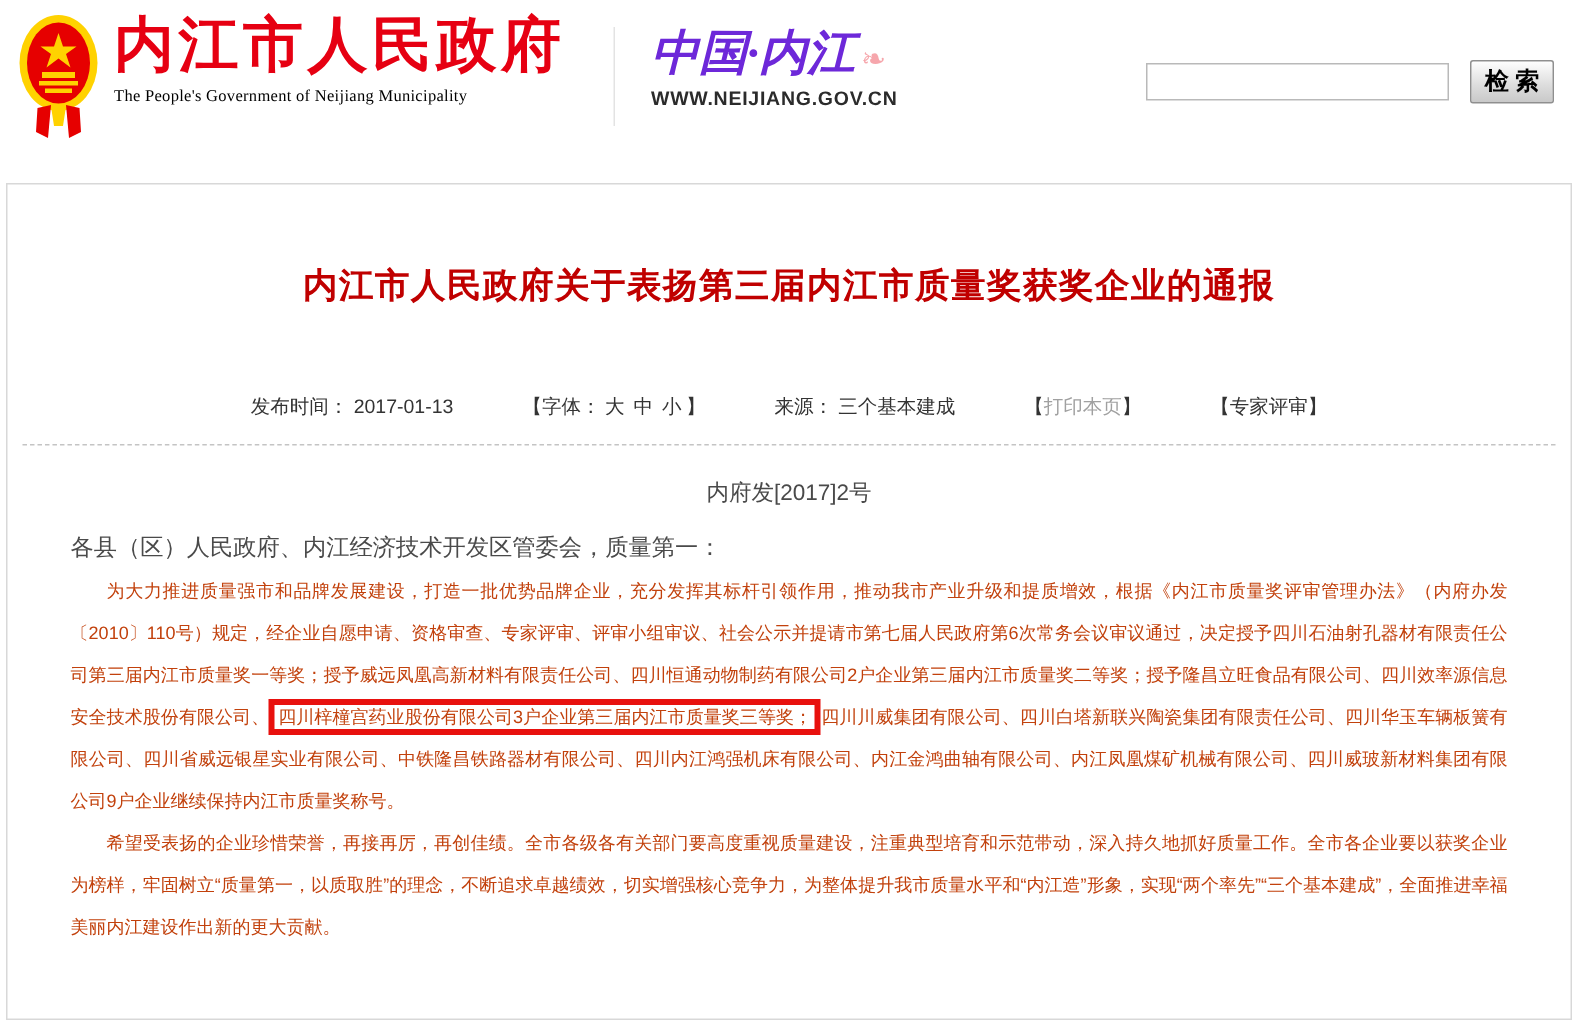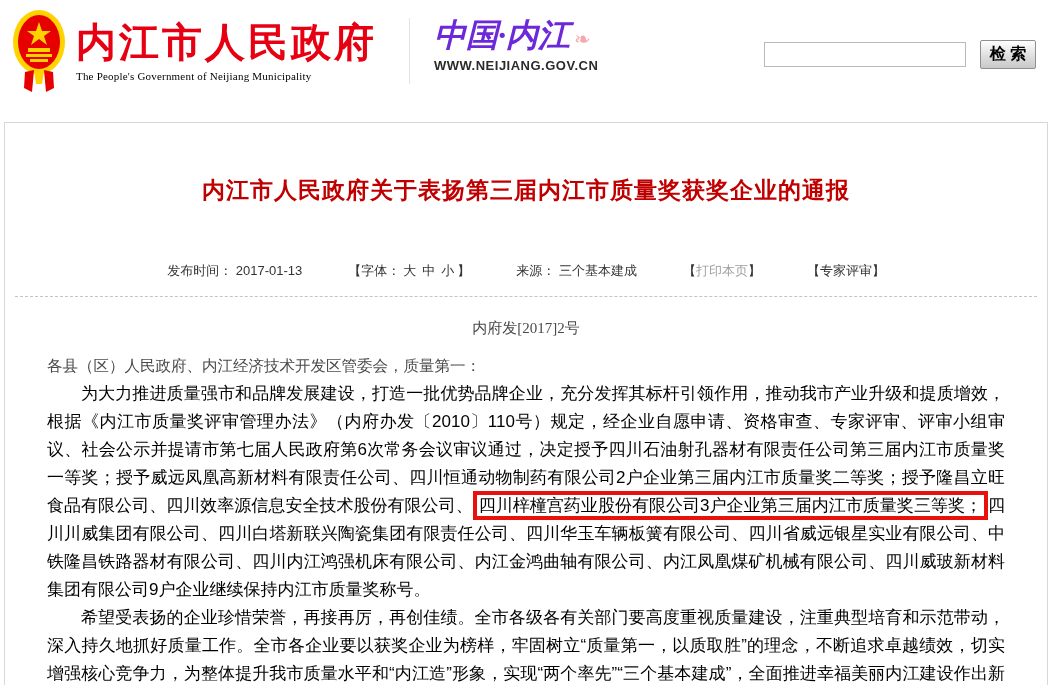--- a/index.html
+++ b/index.html
@@ -7,21 +7,21 @@
   body {
     width:1052px; height:685px; overflow:hidden;
     background:#ffffff;
     font-family:"Liberation Sans", sans-serif;
     color:#404040;
   }
 
   
   .header { position:relative; height:114px; background:#fff; }
   .emblem { position:absolute; left:12px; top:8px; width:54px; height:88px; }
-  .site-block { position:absolute; left:76px; top:20px; }
+  .site-block { position:absolute; left:76px; top:8px; }
   .site-name { color:#e60012; font-size:40px; font-weight:bold; letter-spacing:3px; line-height:44px; }
   .site-en { font-family:"Liberation Serif", serif; font-size:11px; color:#000; margin-top:6px; letter-spacing:0.2px; }
   .vline { position:absolute; left:409px; top:18px; width:1px; height:66px; background:#e3e3e3; }
   .brand { position:absolute; left:434px; top:14px; }
   .brand-cn { color:#6d28d9; font-size:32px; font-weight:bold; font-style:italic; font-family:"Liberation Serif", serif; line-height:42px;margin-top:25px; }
   .brand-url { color:#2b2b2b; font-weight:bold; font-size:13px; letter-spacing:0.5px; margin-top:2px; }
   .brand-flourish { color:rgba(230,0,18,0.35); font-size:20px; margin-left:4px; }
 
   .topbar { position:absolute; right:16px; top:10px; display:flex; align-items:center; font-size:13px; color:#333; }
   .topbar .datetext { letter-spacing:0.5px; }
@@ -62,25 +62,25 @@
     white-space:nowrap;
   }
   .meta-row .gray { color:#a0a0a0; }
   .meta-row .fs-link { cursor:pointer; margin:0 3px; }
   .meta-row .clickable { cursor:pointer; }
   .dash-rule {
     border:none; border-top:1px dashed #c4c4c4;
     margin:16px -32px 0 -32px;
   }
 
-  .doc-number { text-align:center; margin-top:22px; font-size:15px; color:#4a4a4a;font-family:Liberation Serif, serif; }
+  .doc-number { text-align:center; margin-top:22px; font-size:15px; color:#4a4a4a; }
   .salutation { margin-top:14px; font-size:15.5px; color:#4a4a4a; line-height:28px; }
   .para {
     margin:0; text-indent:2em;
-    font-size:17px; color:#000000;
+    font-size:12px; color:#c2410c;
     line-height:28px; text-align:justify;
   }
   .para.p2 { margin-top:0; }
   .hl {
     border:4px solid #e8110e;
     padding:1px 2px;
     -webkit-box-decoration-break:slice;
     box-decoration-break:slice;
   }
 </style>

